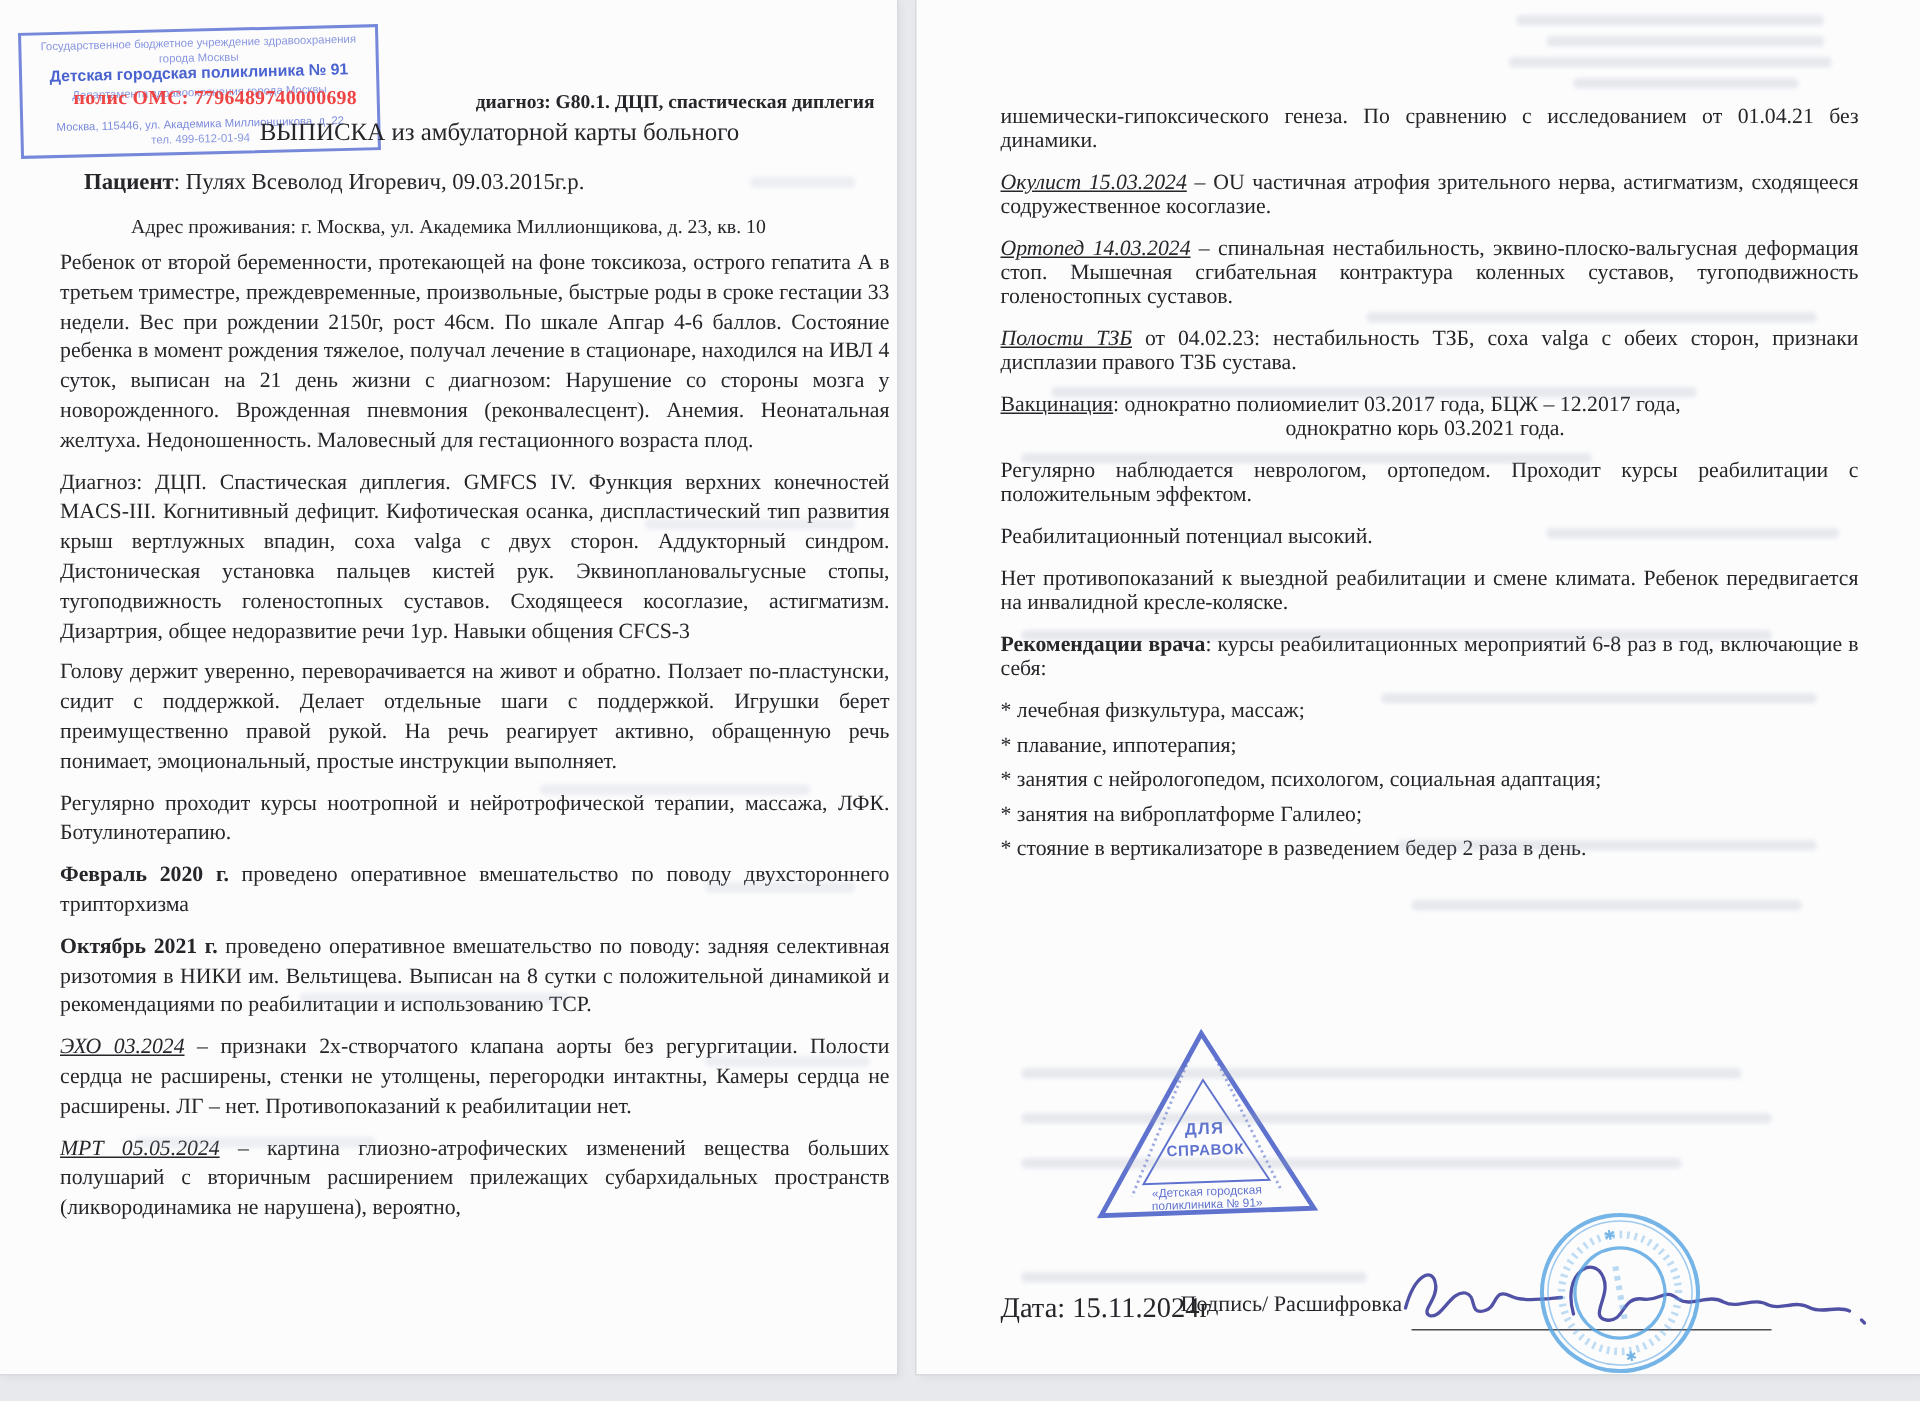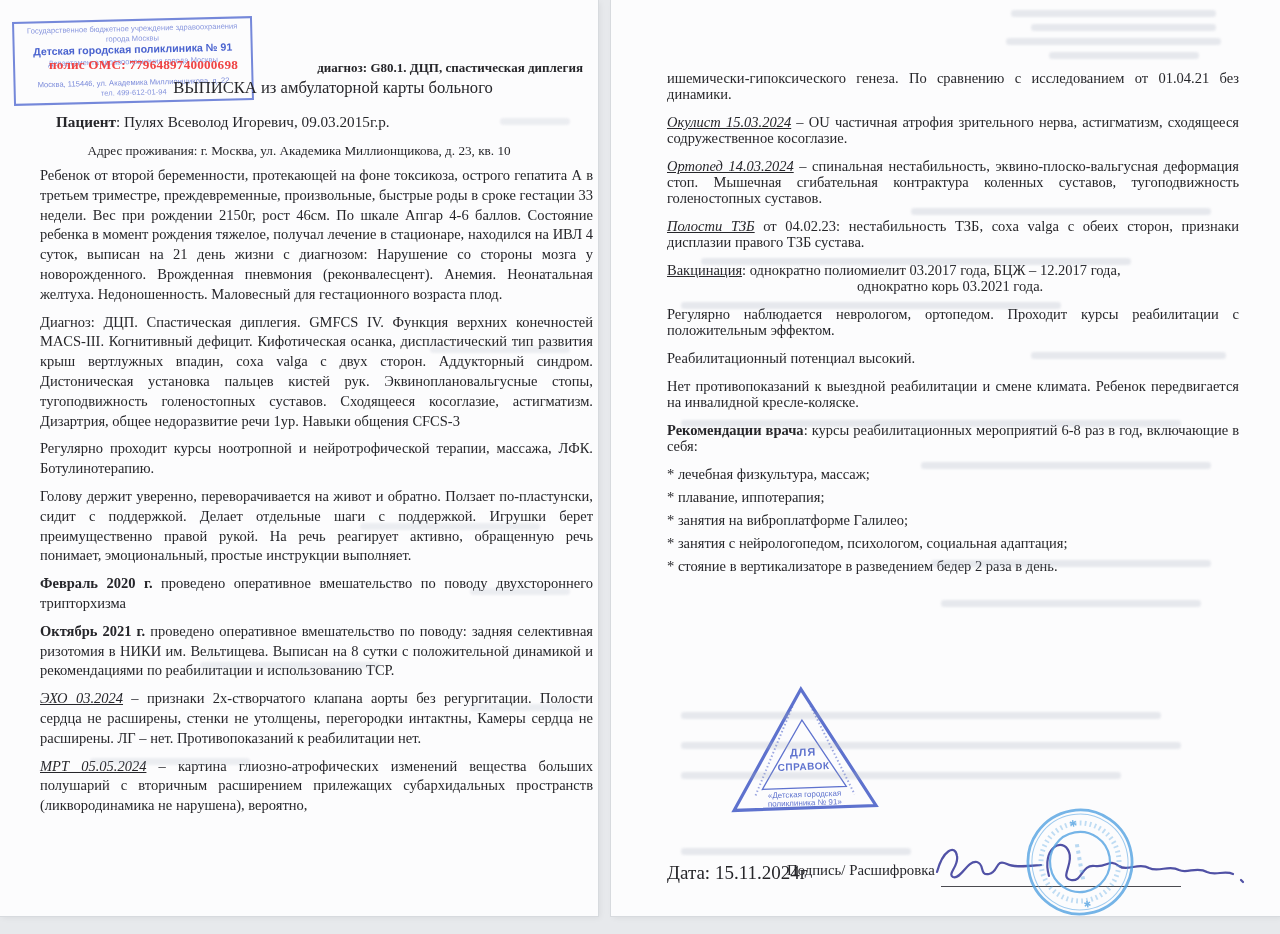--- a/index.html
+++ b/index.html
@@ -78,22 +78,22 @@
     <div class="polis">полис ОМС: 7796489740000698</div>
 
     <div class="diag-line">диагноз: G80.1. ДЦП, спастическая диплегия</div>
     <div class="doc-title"><span>ВЫПИСКА</span><span> из амбулаторной карты больного</span></div>
     <div class="patient-line"><span class="lead-b">Пациент</span><span>: Пулях Всеволод Игоревич, 09.03.2015г.р.</span></div>
     <div class="addr-line">Адрес проживания: г. Москва, ул. Академика Миллионщикова, д. 23, кв. 10</div>
 
     <div class="content content-left">
       <p>Ребенок от второй беременности, протекающей на фоне токсикоза, острого гепатита А в третьем триместре, преждевременные, произвольные, быстрые роды в сроке гестации 33 недели. Вес при рождении 2150г, рост 46см. По шкале Апгар 4-6 баллов. Состояние ребенка в момент рождения тяжелое, получал лечение в стационаре, находился на ИВЛ 4 суток, выписан на 21 день жизни с диагнозом: Нарушение со стороны мозга у новорожденного. Врожденная пневмония (реконвалесцент). Анемия. Неонатальная желтуха. Недоношенность. Маловесный для гестационного возраста плод.</p>
       <p>Диагноз: ДЦП. Спастическая диплегия. GMFCS IV. Функция верхних конечностей MACS-III. Когнитивный дефицит. Кифотическая осанка, диспластический тип развития крыш вертлужных впадин, coxa valga с двух сторон. Аддукторный синдром. Дистоническая установка пальцев кистей рук. Эквиноплановальгусные стопы, тугоподвижность голеностопных суставов. Сходящееся косоглазие, астигматизм. Дизартрия, общее недоразвитие речи 1ур. Навыки общения CFCS-3</p>
+      <p>Голову держит уверенно, переворачивается на живот и обратно. Ползает по-пластунски, сидит с поддержкой. Делает отдельные шаги с поддержкой. Игрушки берет преимущественно правой рукой. На речь реагирует активно, обращенную речь понимает, эмоциональный, простые инструкции выполняет.</p>
       <p>Регулярно проходит курсы ноотропной и нейротрофической терапии, массажа, ЛФК. Ботулинотерапию.</p>
-      <p>Голову держит уверенно, переворачивается на живот и обратно. Ползает по-пластунски, сидит с поддержкой. Делает отдельные шаги с поддержкой. Игрушки берет преимущественно правой рукой. На речь реагирует активно, обращенную речь понимает, эмоциональный, простые инструкции выполняет.</p>
       <p><span class="lead-b">Февраль 2020 г.</span><span> проведено оперативное вмешательство по поводу двухстороннего трипторхизма</span></p>
       <p><span class="lead-b">Октябрь 2021 г.</span><span> проведено оперативное вмешательство по поводу: задняя селективная ризотомия в НИКИ им. Вельтищева. Выписан на 8 сутки с положительной динамикой и рекомендациями по реабилитации и использованию ТСР.</span></p>
       <p><span class="lead-iu">ЭХО 03.2024</span><span> – признаки 2х-створчатого клапана аорты без регургитации. Полости сердца не расширены, стенки не утолщены, перегородки интактны, Камеры сердца не расширены. ЛГ – нет. Противопоказаний к реабилитации нет.</span></p>
       <p><span class="lead-iu">МРТ 05.05.2024</span><span> – картина глиозно-атрофических изменений вещества больших полушарий с вторичным расширением прилежащих субархидальных пространств (ликвородинамика не нарушена), вероятно,</span></p>
     </div>
 
     <div class="ghost" style="left:500px;top:118px;width:70px;"></div>
     <div class="ghost" style="left:430px;top:346px;width:140px;"></div>
     <div class="ghost" style="left:360px;top:523px;width:180px;"></div>
     <div class="ghost" style="left:470px;top:588px;width:100px;"></div>
@@ -109,22 +109,22 @@
       <p><span class="lead-iu">Окулист 15.03.2024</span><span> – OU частичная атрофия зрительного нерва, астигматизм, сходящееся содружественное косоглазие.</span></p>
       <p><span class="lead-iu">Ортопед 14.03.2024</span><span> – спинальная нестабильность, эквино-плоско-вальгусная деформация стоп. Мышечная сгибательная контрактура коленных суставов, тугоподвижность голеностопных суставов.</span></p>
       <p><span class="lead-iu">Полости ТЗБ</span><span> от 04.02.23: нестабильность ТЗБ, coxa valga с обеих сторон, признаки дисплазии правого ТЗБ сустава.</span></p>
       <p><span class="lead-u">Вакцинация</span><span>: однократно полиомиелит 03.2017 года, БЦЖ – 12.2017 года,</span><span class="vacc2">однократно корь 03.2021 года.</span></p>
       <p>Регулярно наблюдается неврологом, ортопедом. Проходит курсы реабилитации с положительным эффектом.</p>
       <p>Реабилитационный потенциал высокий.</p>
       <p>Нет противопоказаний к выездной реабилитации и смене климата. Ребенок передвигается на инвалидной кресле-коляске.</p>
       <p><span class="lead-b">Рекомендации врача</span><span>: курсы реабилитационных мероприятий 6-8 раз в год, включающие в себя:</span></p>
       <p class="bullet">* лечебная физкультура, массаж;</p>
       <p class="bullet">* плавание, иппотерапия;</p>
+      <p class="bullet">* занятия с нейрологопедом, психологом, социальная адаптация;</p>
       <p class="bullet">* занятия на виброплатформе Галилео;</p>
-      <p class="bullet">* занятия с нейрологопедом, психологом, социальная адаптация;</p>
       <p class="bullet">* стояние в вертикализаторе в разведением бедер 2 раза в день.</p>
     </div>
 
     <svg class="triangle-stamp" viewBox="0 0 152 132">
       <g transform="rotate(-2 76 66)" stroke="#3c54c4" fill="none" opacity="0.82">
         <path d="M76 5 L147 124 L5 124 Z" stroke-width="3.2"></path>
         <path d="M76 36 L118 104 L34 104 Z" stroke-width="1.3"></path>
         <line x1="67" y1="22" x2="26" y2="112" stroke-width="2" stroke-dasharray="1.5 2.3" opacity="0.6"></line>
         <line x1="85" y1="22" x2="126" y2="112" stroke-width="2" stroke-dasharray="1.5 2.3" opacity="0.6"></line>
         <text x="76" y="72" text-anchor="middle" font-size="11" font-weight="bold" letter-spacing="1" fill="#3c54c4" stroke="none">ДЛЯ</text>

